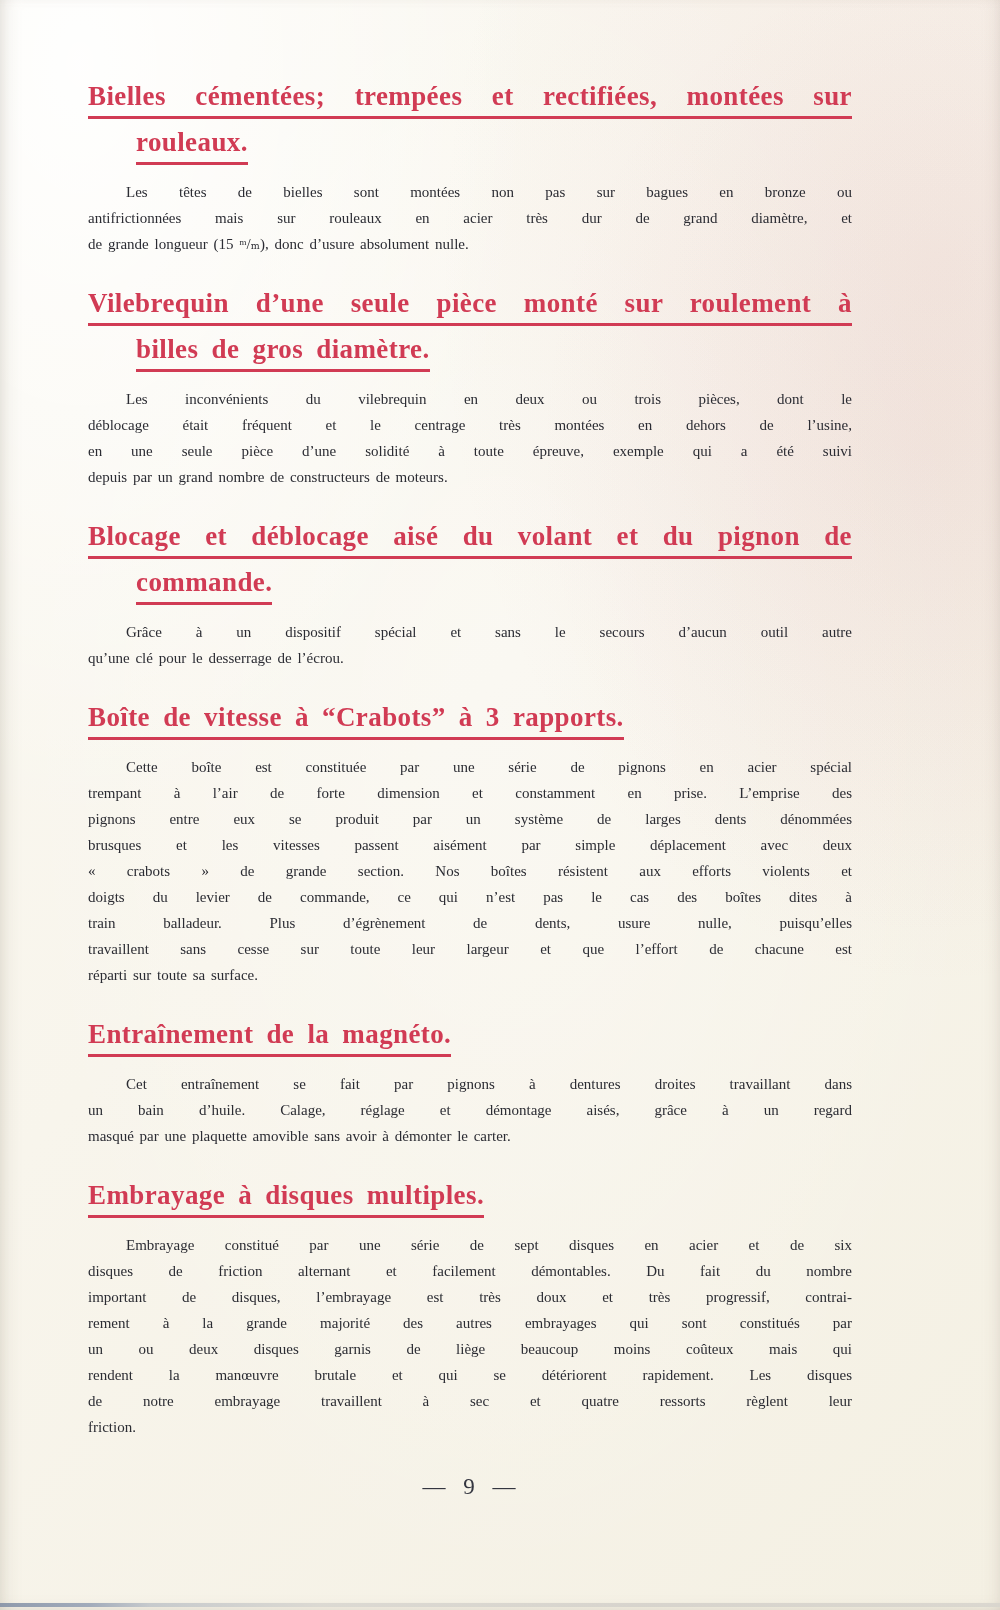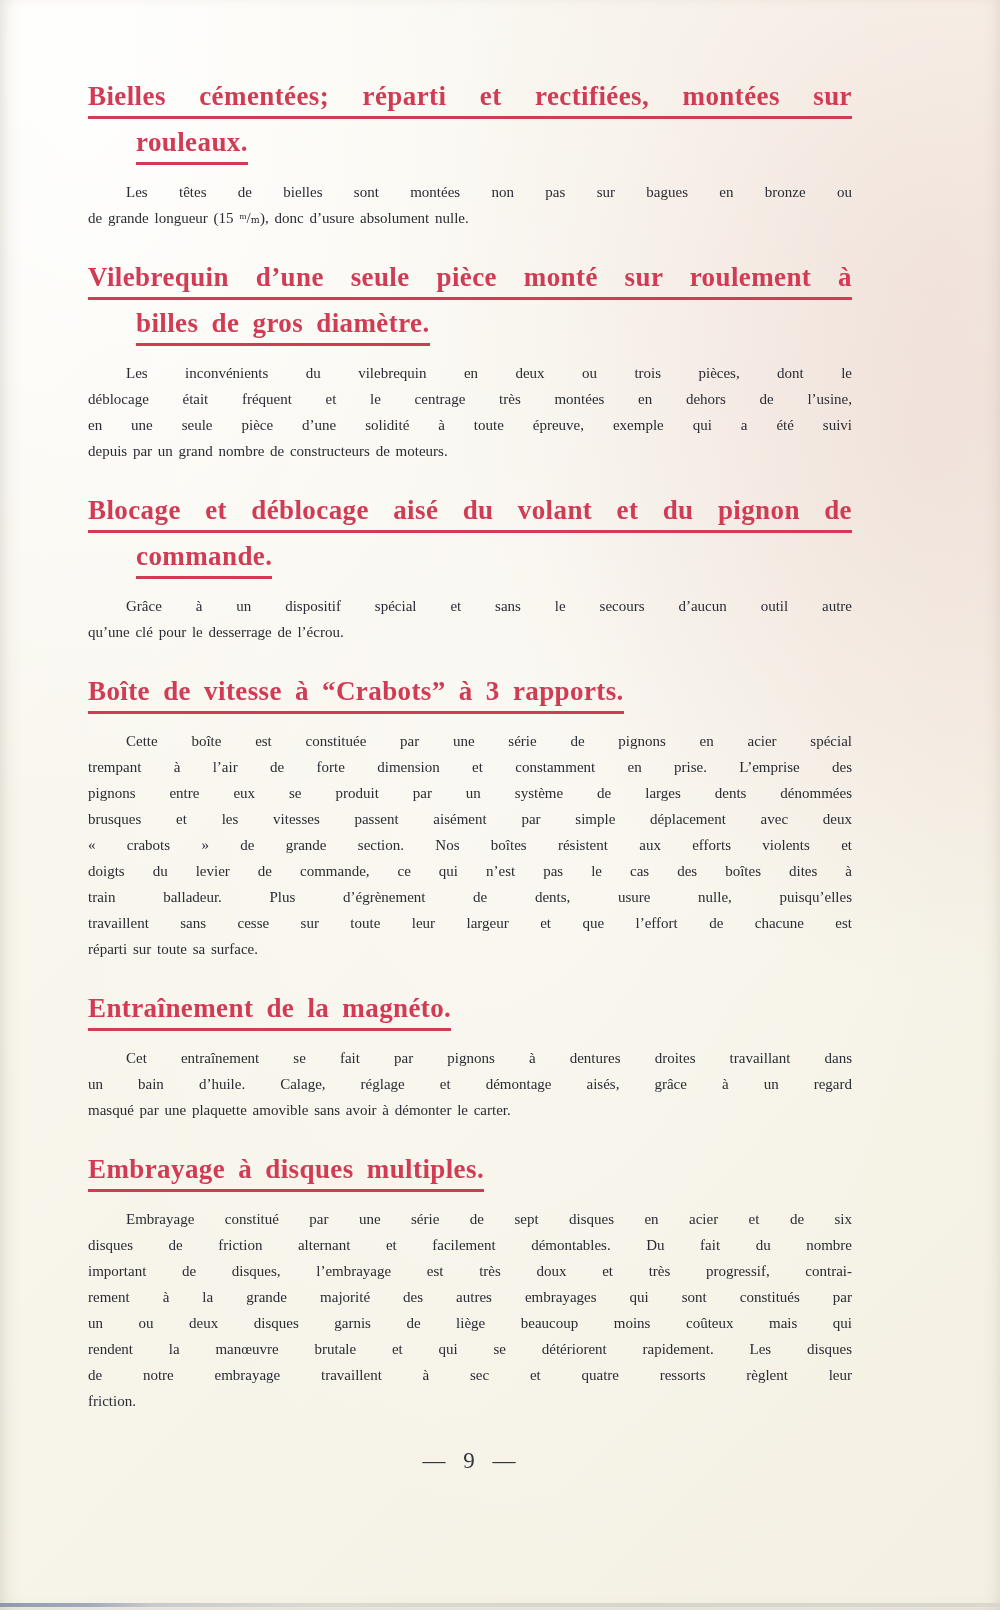--- a/index.html
+++ b/index.html
@@ -90,25 +90,26 @@
 </head>
 <body>
 
 <div class="paper"></div>
 <div class="bottom-edge"></div>
 
 <main>
   <div>
   <section class="section">
     <div class="heading">
-          <div class="h-line justify">Bielles cémentées; réparti et rectifiées, montées sur</div>
+          <div class="h-line justify">Bielles cémentées; trempées et rectifiées, montées sur</div>
           <div class="h-line fit cont">rouleaux.</div>
         </div>
     <div class="para">
           <div class="b-line first">Les têtes de bielles sont montées non pas sur bagues en bronze ou</div>
+          <div class="b-line">antifrictionnées mais sur rouleaux en acier très dur de grand diamètre, et</div>
           <div class="b-line last">de grande longueur (15 ᵐ/ₘ), donc d’usure absolument nulle.</div>
         </div>
   </section>
 
   <section class="section">
     <div class="heading">
           <div class="h-line justify">Vilebrequin d’une seule pièce monté sur roulement à</div>
           <div class="h-line fit cont">billes de gros diamètre.</div>
         </div>
     <div class="para">

